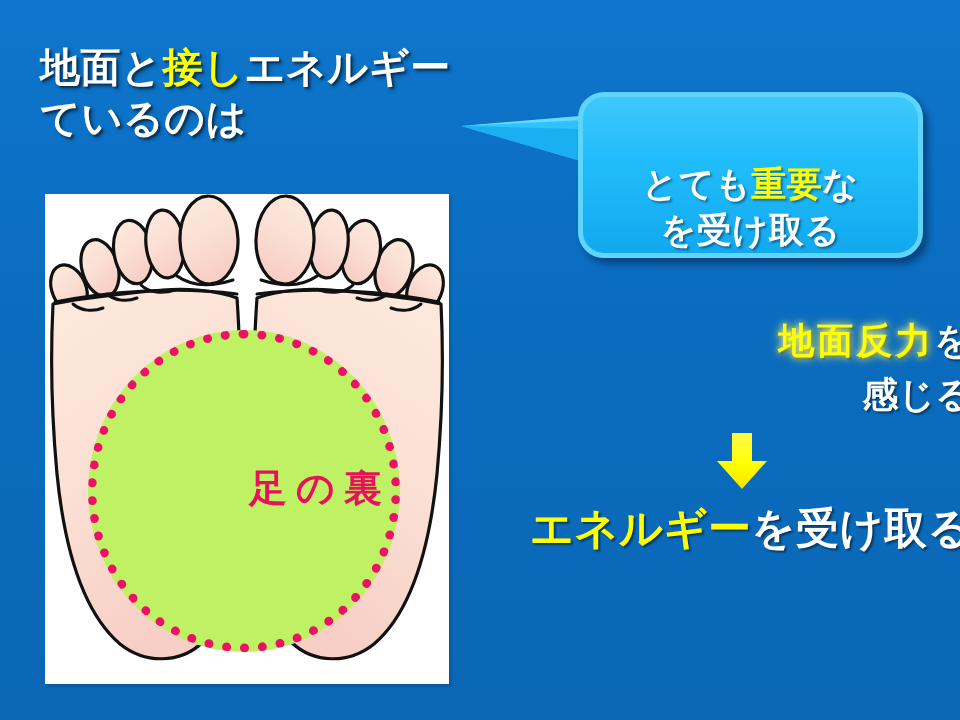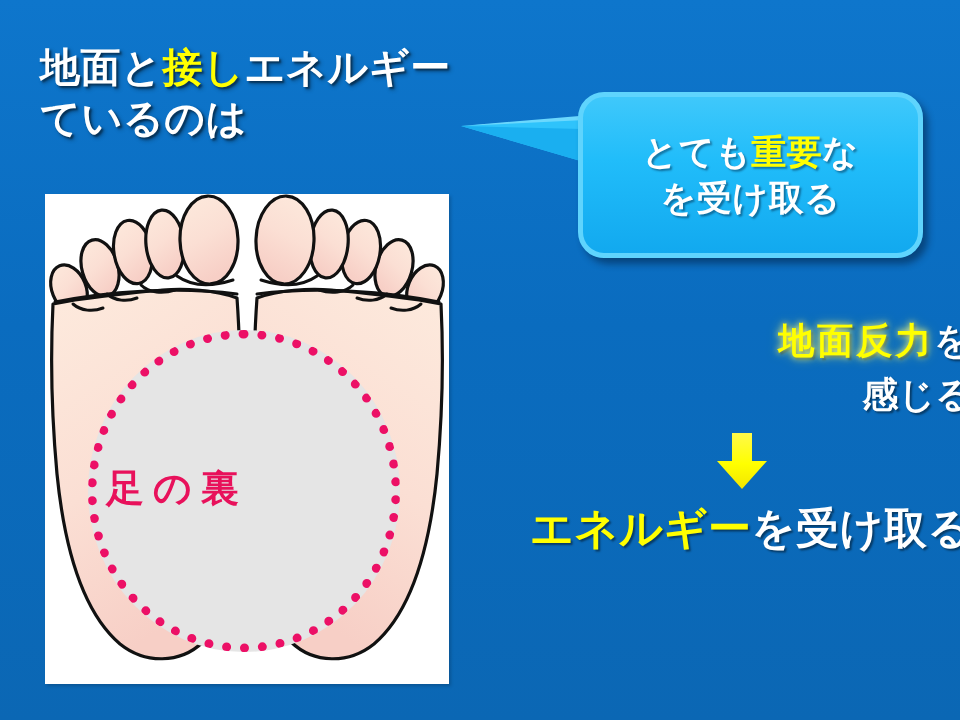--- a/index.html
+++ b/index.html
@@ -30,42 +30,42 @@
   #bubble{
     position:absolute;left:123px;top:6px;width:345px;height:166px;
     background:linear-gradient(180deg,#3fc8fb 0%,#21bdfa 40%,#12a9ef 100%);
     border:5px solid #5fd4fd;
     border-radius:26px;
     box-sizing:border-box;
     box-shadow:5px 6px 7px rgba(0,20,45,.45);
   }
   #bubble-text{
     position:absolute;left:0;top:0;width:100%;height:100%;
-    display:flex;flex-direction:column;justify-content:center;align-items:center;
+    display:flex;flex-direction:column;justify-content:flex-end;align-items:center;
     font-size:35px;font-weight:bold;line-height:1.32;color:#ffffff;
     text-shadow:2px 2px 2px rgba(0,30,60,.45);
     letter-spacing:0.5px;
     white-space:pre-line;text-align:center;
   }
   #bubble-text .hl{color:#ffff00;}
 
   
   #foot-panel{
     position:absolute;left:45px;top:194px;width:404px;height:490px;
     background:#ffffff;overflow:hidden;
     box-shadow:2px 2px 3px rgba(0,0,0,.18);
   }
   #foot-svg{position:absolute;left:0;top:0;width:404px;height:490px;}
   #hot-circle{
     position:absolute;left:43px;top:136px;width:312px;height:322px;
     border-radius:50%;
-    background:#e5e5e5;
+    background:#bef264;
     border:9px dotted #ec1066;
     box-sizing:border-box;
-    display:flex;align-items:center;justify-content:flex-start;
+    display:flex;align-items:center;justify-content:flex-end;
   }
   #hot-label{
     font-size:38px;font-weight:bold;color:#e8115b;
     letter-spacing:9px;text-indent:9px;
     margin-top:-6px;
   }
 
   
   #rc{position:absolute;left:512px;top:320px;width:460px;text-align:right;}
   .rc-line{

